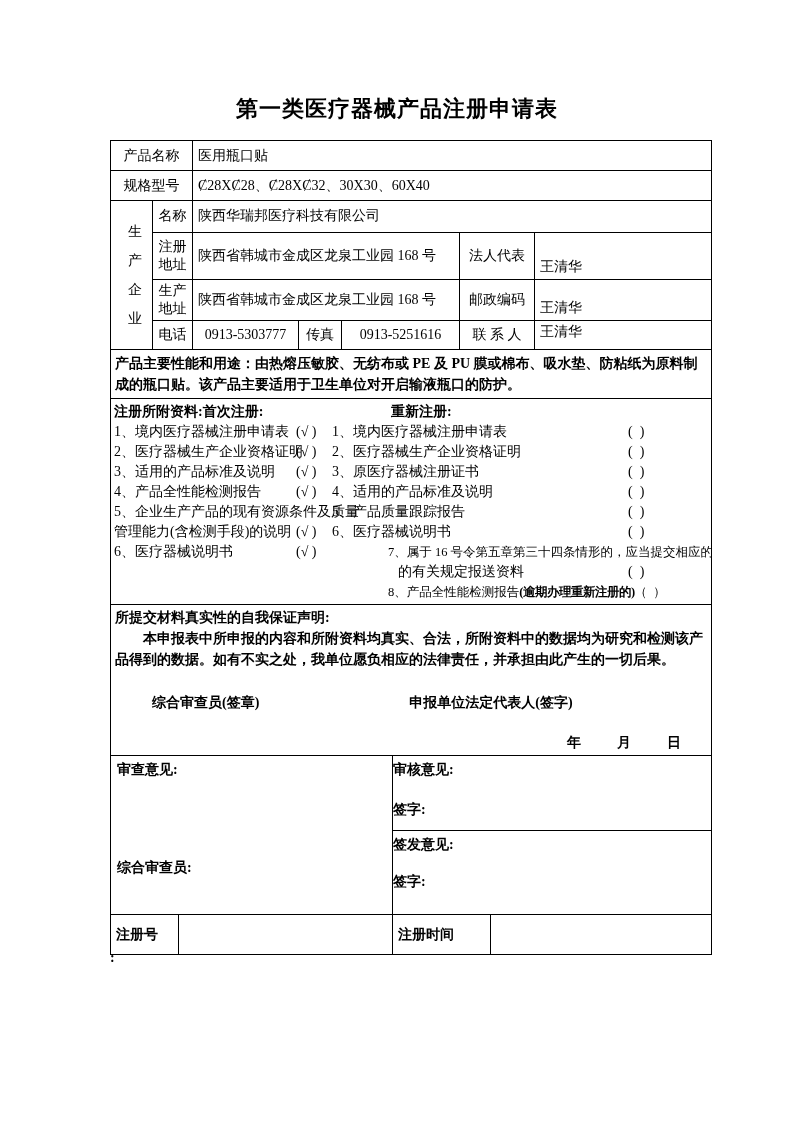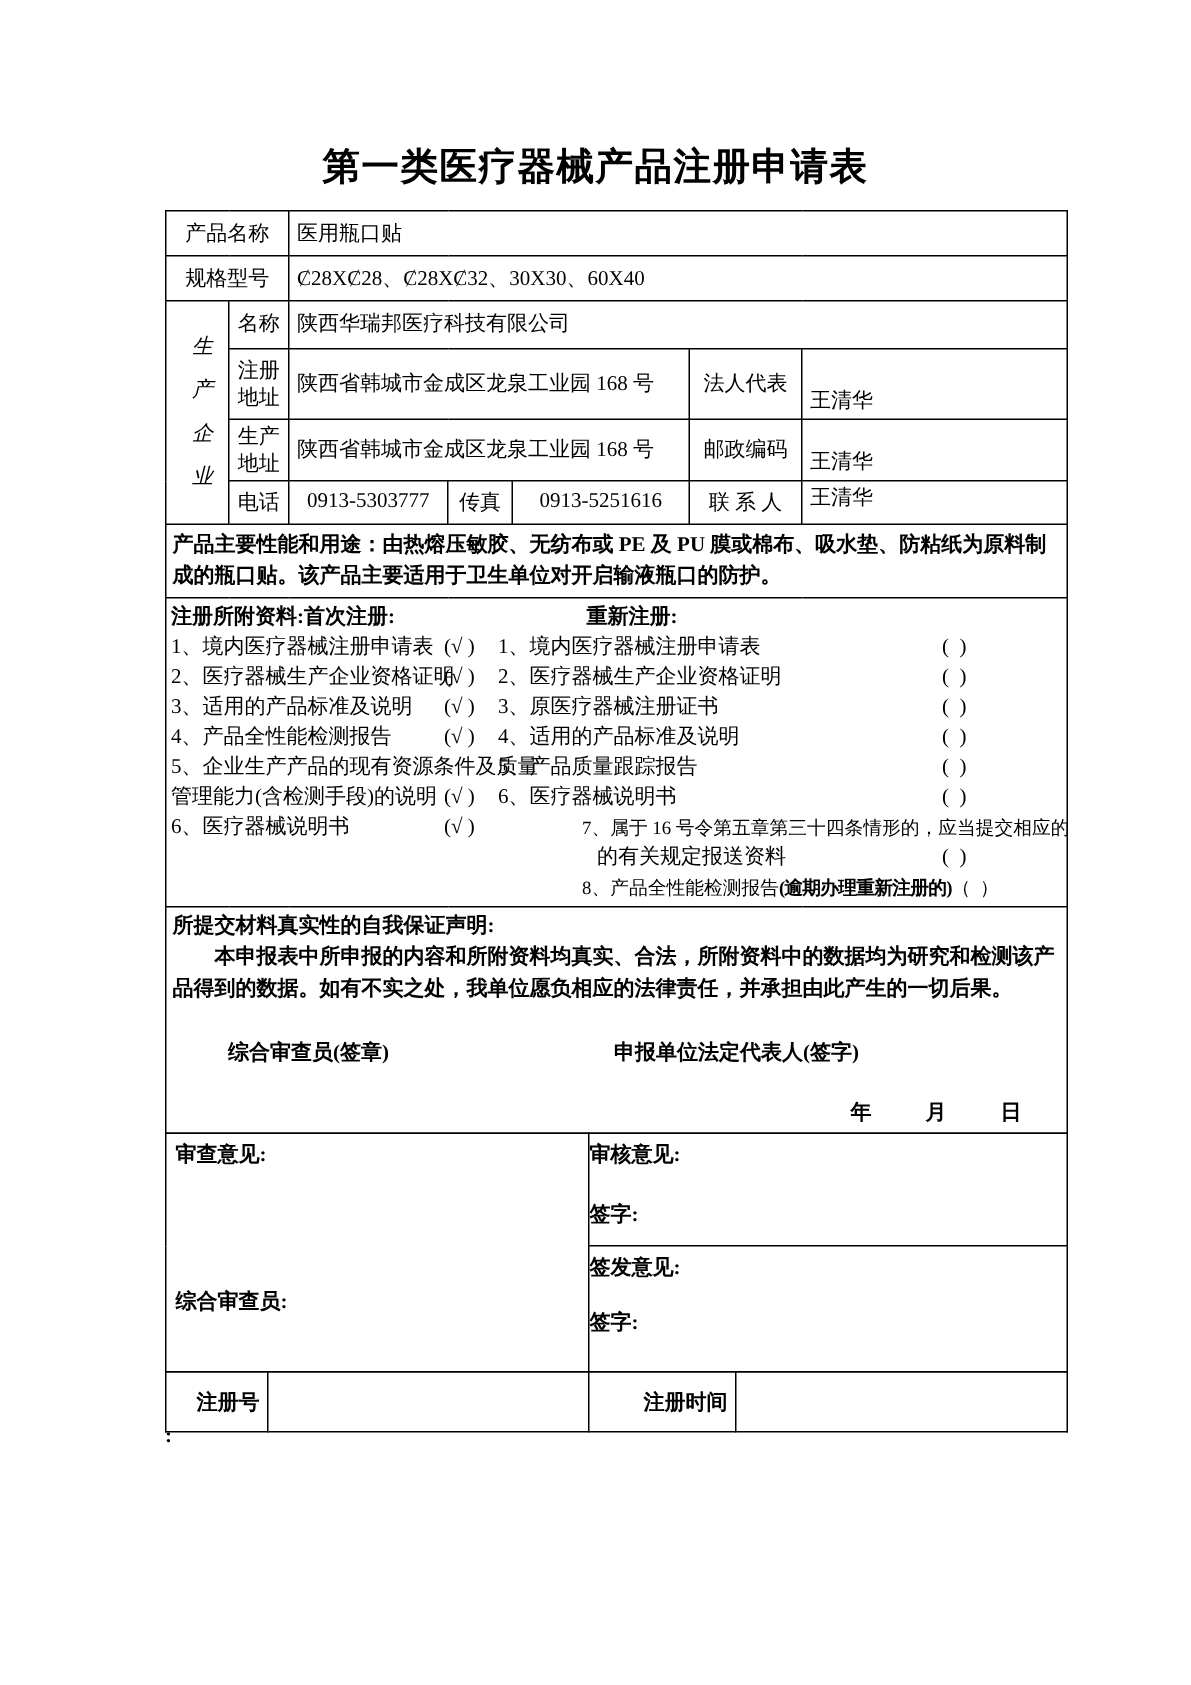--- a/index.html
+++ b/index.html
@@ -4,32 +4,32 @@
 <style>
   html,body { margin:0; padding:0; background:#e8e8e8; }
   .page {
     position:relative; width:794px; height:1123px; margin:0 auto;
     background:#ffffff; color:#000;
     font-family:"Liberation Serif","DejaVu Serif",serif;
     font-size:14px;
   }
   .title {
     position:absolute; top:94px; left:0; width:100%;
-    text-align:center; font-size:25px; font-weight:bold;
+    text-align:center; font-size:22px; font-weight:bold;
     letter-spacing:1px; margin:0;
   }
   .form-wrap { position:absolute; left:110px; top:140px; width:601px; }
   table { border-collapse:collapse; table-layout:fixed; width:601px; }
   td { border:1px solid #000; padding:0 5px; vertical-align:middle; overflow:visible; }
   .t2,.t3 { margin-top:-1px; }
   .lbl { text-align:center; padding:0 2px; }
   .ctr { text-align:center; }
   .vbot { vertical-align:bottom; padding-bottom:3px; }
   .vtop { vertical-align:top; padding-top:2px; }
-  .vert-cell { padding:16px;font-style:italic; }
+  .vert-cell { padding:16px; }
   .vert { width:16px; margin:0 auto; word-break:break-all; line-height:29px; text-align:center; }
   .perf { vertical-align:top; padding:3px 4px; line-height:21px; font-weight:bold; }
   .att-cell { vertical-align:top; padding:2px 3px; }
   .att-hdr { display:flex; height:21px; line-height:21px; font-weight:bold; }
   .h-first { width:277px; display:inline-block; }
   .att-row { display:grid; grid-template-columns:182px 36px 296px 1fr; height:20px; line-height:20px; }
   .att-row span { white-space:pre; }
   .mark { white-space:pre; }
   .ind7 { padding-left:56px; font-size:12.5px; }
   .ind8 { padding-left:66px; }
@@ -40,21 +40,21 @@
   .sign-row { display:flex; margin-top:22px; }
   .sign-unit { margin-left:37px; }
   .sign-rep { margin-left:150px; }
   .date-row { display:flex; justify-content:flex-end; margin-top:19px; padding-right:26px; }
   .date-row span { margin-left:36px; }
   .review-left { vertical-align:top; padding:5px 6px; font-weight:bold;margin-left:23px; }
   .reviewer-label { margin-top:80px; }
   .review-rt { vertical-align:top; padding:5px 0; font-weight:bold; }
   .gap22 { margin-top:22px; }
   .gap19 { margin-top:19px; }
-  .regno-lbl { text-align:right; font-weight:bold; }
+  .regno-lbl { text-align:left; font-weight:bold; }
   .footnote { position:absolute; left:110px; top:947px; width:608px; line-height:22px; font-weight:bold; }
   .fn-line { margin:0; }
 </style>
 </head>
 <body>
 
 <div class="page">
 
   <h1 class="title">第一类医疗器械产品注册申请表</h1>
 

